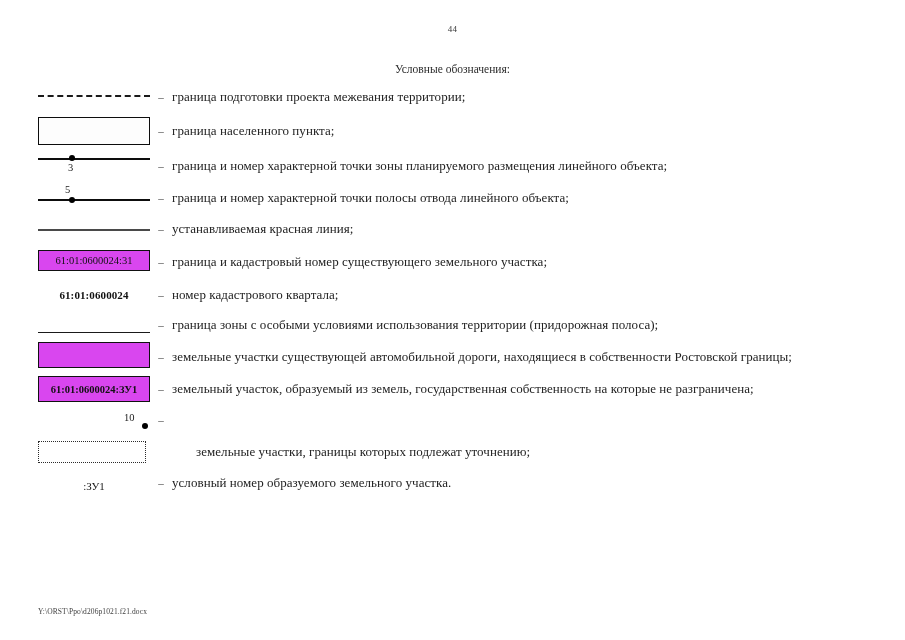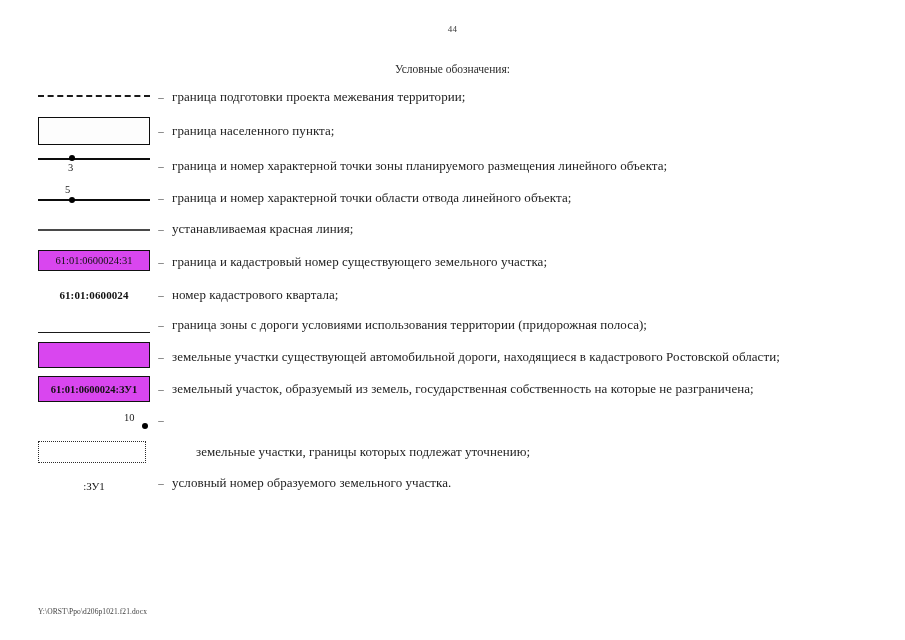--- a/index.html
+++ b/index.html
@@ -241,21 +241,21 @@
 
     <div class="row" style="height:31px;">
       <div class="sym-cell">
         <div class="sym-wrap" style="top:17px;">
           <div class="thick-line"></div>
           <div class="dot" style="left:31px; top:-2px;"></div>
           <div class="pt-label" style="left:27px; top:-15px;">5</div>
         </div>
       </div>
       <div class="dash-cell">–</div>
-      <div class="desc">граница и номер характерной точки области отвода линейного объекта;</div>
+      <div class="desc">граница и номер характерной точки полосы отвода линейного объекта;</div>
     </div>
 
     <div class="row" style="height:32px;">
       <div class="sym-cell">
         <div class="sym-wrap" style="top:16px;">
           <div class="red-line"></div>
         </div>
       </div>
       <div class="dash-cell">–</div>
       <div class="desc">устанавливаемая красная линия;</div>
@@ -281,31 +281,31 @@
       <div class="desc">номер кадастрового квартала;</div>
     </div>
 
     <div class="row" style="height:30px;">
       <div class="sym-cell">
         <div class="sym-wrap" style="top:22px;">
           <div class="thin-line"></div>
         </div>
       </div>
       <div class="dash-cell">–</div>
-      <div class="desc">граница зоны с дороги условиями использования территории (придорожная полоса);</div>
+      <div class="desc">граница зоны с особыми условиями использования территории (придорожная полоса);</div>
     </div>
 
     <div class="row" style="height:33px;">
       <div class="sym-cell">
         <div class="sym-wrap" style="top:2px;">
           <div class="cad-box empty"></div>
         </div>
       </div>
       <div class="dash-cell">–</div>
-      <div class="desc">земельные участки существующей автомобильной дороги, находящиеся в кадастрового Ростовской области;</div>
+      <div class="desc">земельные участки существующей автомобильной дороги, находящиеся в собственности Ростовской границы;</div>
     </div>
 
     <div class="row" style="height:32px;">
       <div class="sym-cell">
         <div class="sym-wrap" style="top:3px;">
           <div class="cad-box tall bold">61:01:0600024:ЗУ1</div>
         </div>
       </div>
       <div class="dash-cell">–</div>
       <div class="desc">земельный участок, образуемый из земель, государственная собственность на которые не разграничена;</div>

